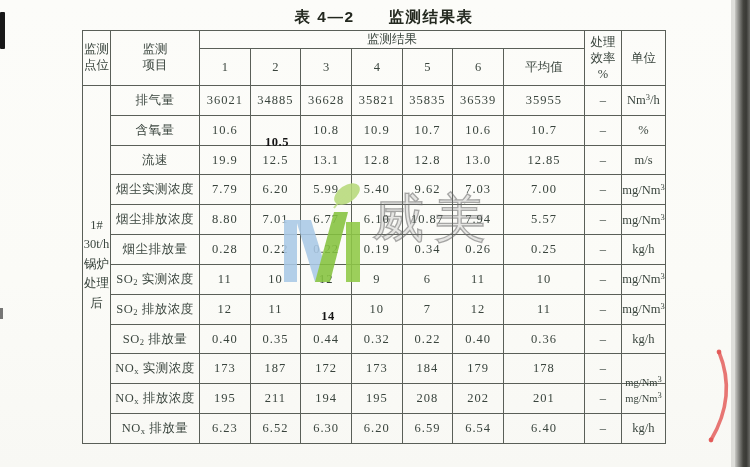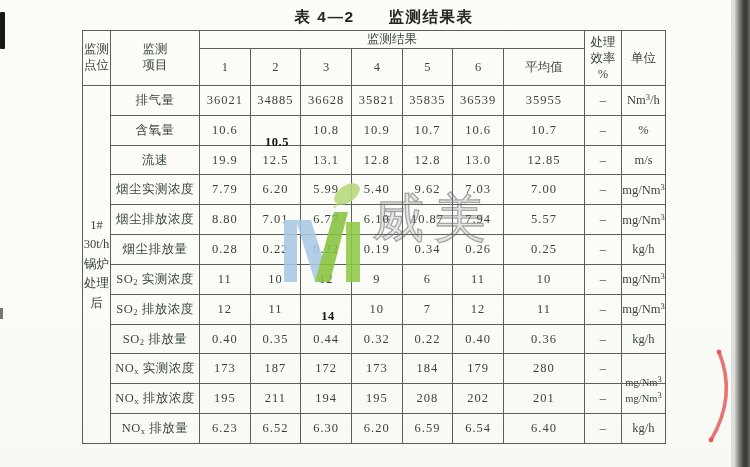--- a/index.html
+++ b/index.html
@@ -219,21 +219,21 @@
           <td class="unit">kg/h</td>
         </tr>
         <tr>
           <td class="item">NO<sub>x</sub> 实测浓度</td>
           <td class="val">173</td>
           <td class="val">187</td>
           <td class="val">172</td>
           <td class="val">173</td>
           <td class="val">184</td>
           <td class="val">179</td>
-          <td class="val">280</td>
+          <td class="val">178</td>
           <td class="eff">–</td>
           <td class="unit"></td>
         </tr>
         <tr>
           <td class="item">NO<sub>x</sub> 排放浓度</td>
           <td class="val">195</td>
           <td class="val">211</td>
           <td class="val">194</td>
           <td class="val">195</td>
           <td class="val">208</td>

